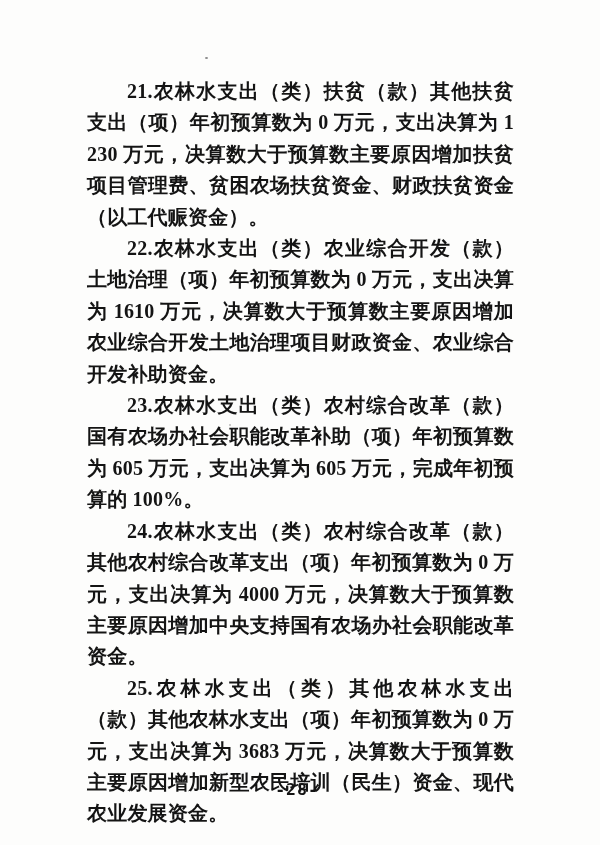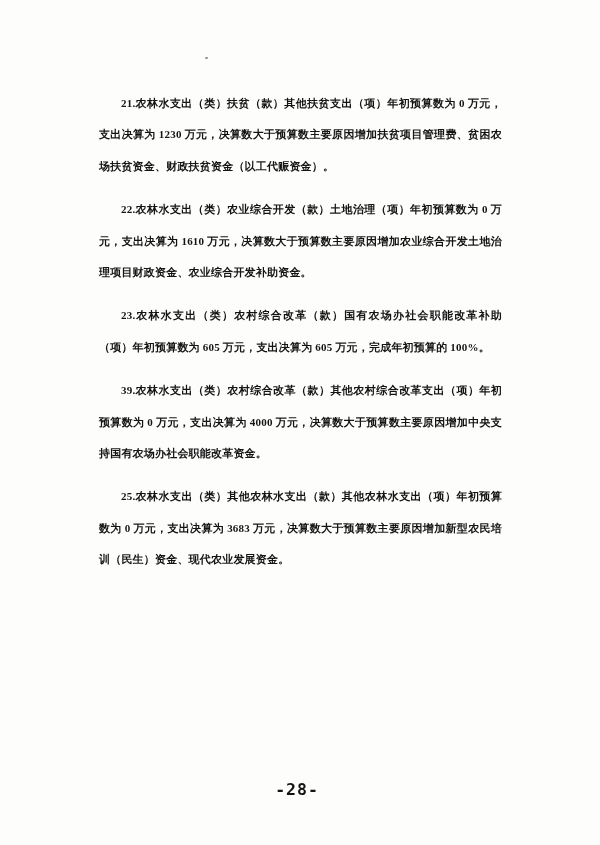--- a/index.html
+++ b/index.html
@@ -18,23 +18,23 @@
     font-family: "Liberation Serif", "DejaVu Serif", serif;
     color: #141414;
   }
   .content {
     position: absolute;
     left: 87px;
     top: 76px;
     width: 427px;
   }
   .content p {
-    margin: 12px;
+    margin: 0;
     padding: 0;
-    font-size: 11px;
+    font-size: 20px;
     font-weight: 700;
     line-height: 31.4px;
     text-align: justify;
     text-justify: inter-character;
     text-indent: 2em;
     letter-spacing: 0.2px;
     word-break: break-all;
   }
   .page-number {
     position: absolute;
@@ -61,19 +61,19 @@
 
 <div class="page">
 
   <div class="speck speck-1"></div>
   <div class="speck speck-2"></div>
 
   <div class="content">
     <p>21.农林水支出（类）扶贫（款）其他扶贫支出（项）年初预算数为 0 万元，支出决算为 1230 万元，决算数大于预算数主要原因增加扶贫项目管理费、贫困农场扶贫资金、财政扶贫资金（以工代赈资金）。</p>
     <p>22.农林水支出（类）农业综合开发（款）土地治理（项）年初预算数为 0 万元，支出决算为 1610 万元，决算数大于预算数主要原因增加农业综合开发土地治理项目财政资金、农业综合开发补助资金。</p>
     <p>23.农林水支出（类）农村综合改革（款）国有农场办社会职能改革补助（项）年初预算数为 605 万元，支出决算为 605 万元，完成年初预算的 100%。</p>
-    <p>39.农林水支出（类）农村综合改革（款）其他农村综合改革支出（项）年初预算数为 0 万元，支出决算为 4000 万元，决算数大于预算数主要原因增加中央支持国有农场办社会职能改革资金。</p>
+    <p>24.农林水支出（类）农村综合改革（款）其他农村综合改革支出（项）年初预算数为 0 万元，支出决算为 4000 万元，决算数大于预算数主要原因增加中央支持国有农场办社会职能改革资金。</p>
     <p>25.农林水支出（类）其他农林水支出（款）其他农林水支出（项）年初预算数为 0 万元，支出决算为 3683 万元，决算数大于预算数主要原因增加新型农民培训（民生）资金、现代农业发展资金。</p>
   </div>
 
   <div class="page-number">-28-</div>
 
 </div>
 
 </body></html>

